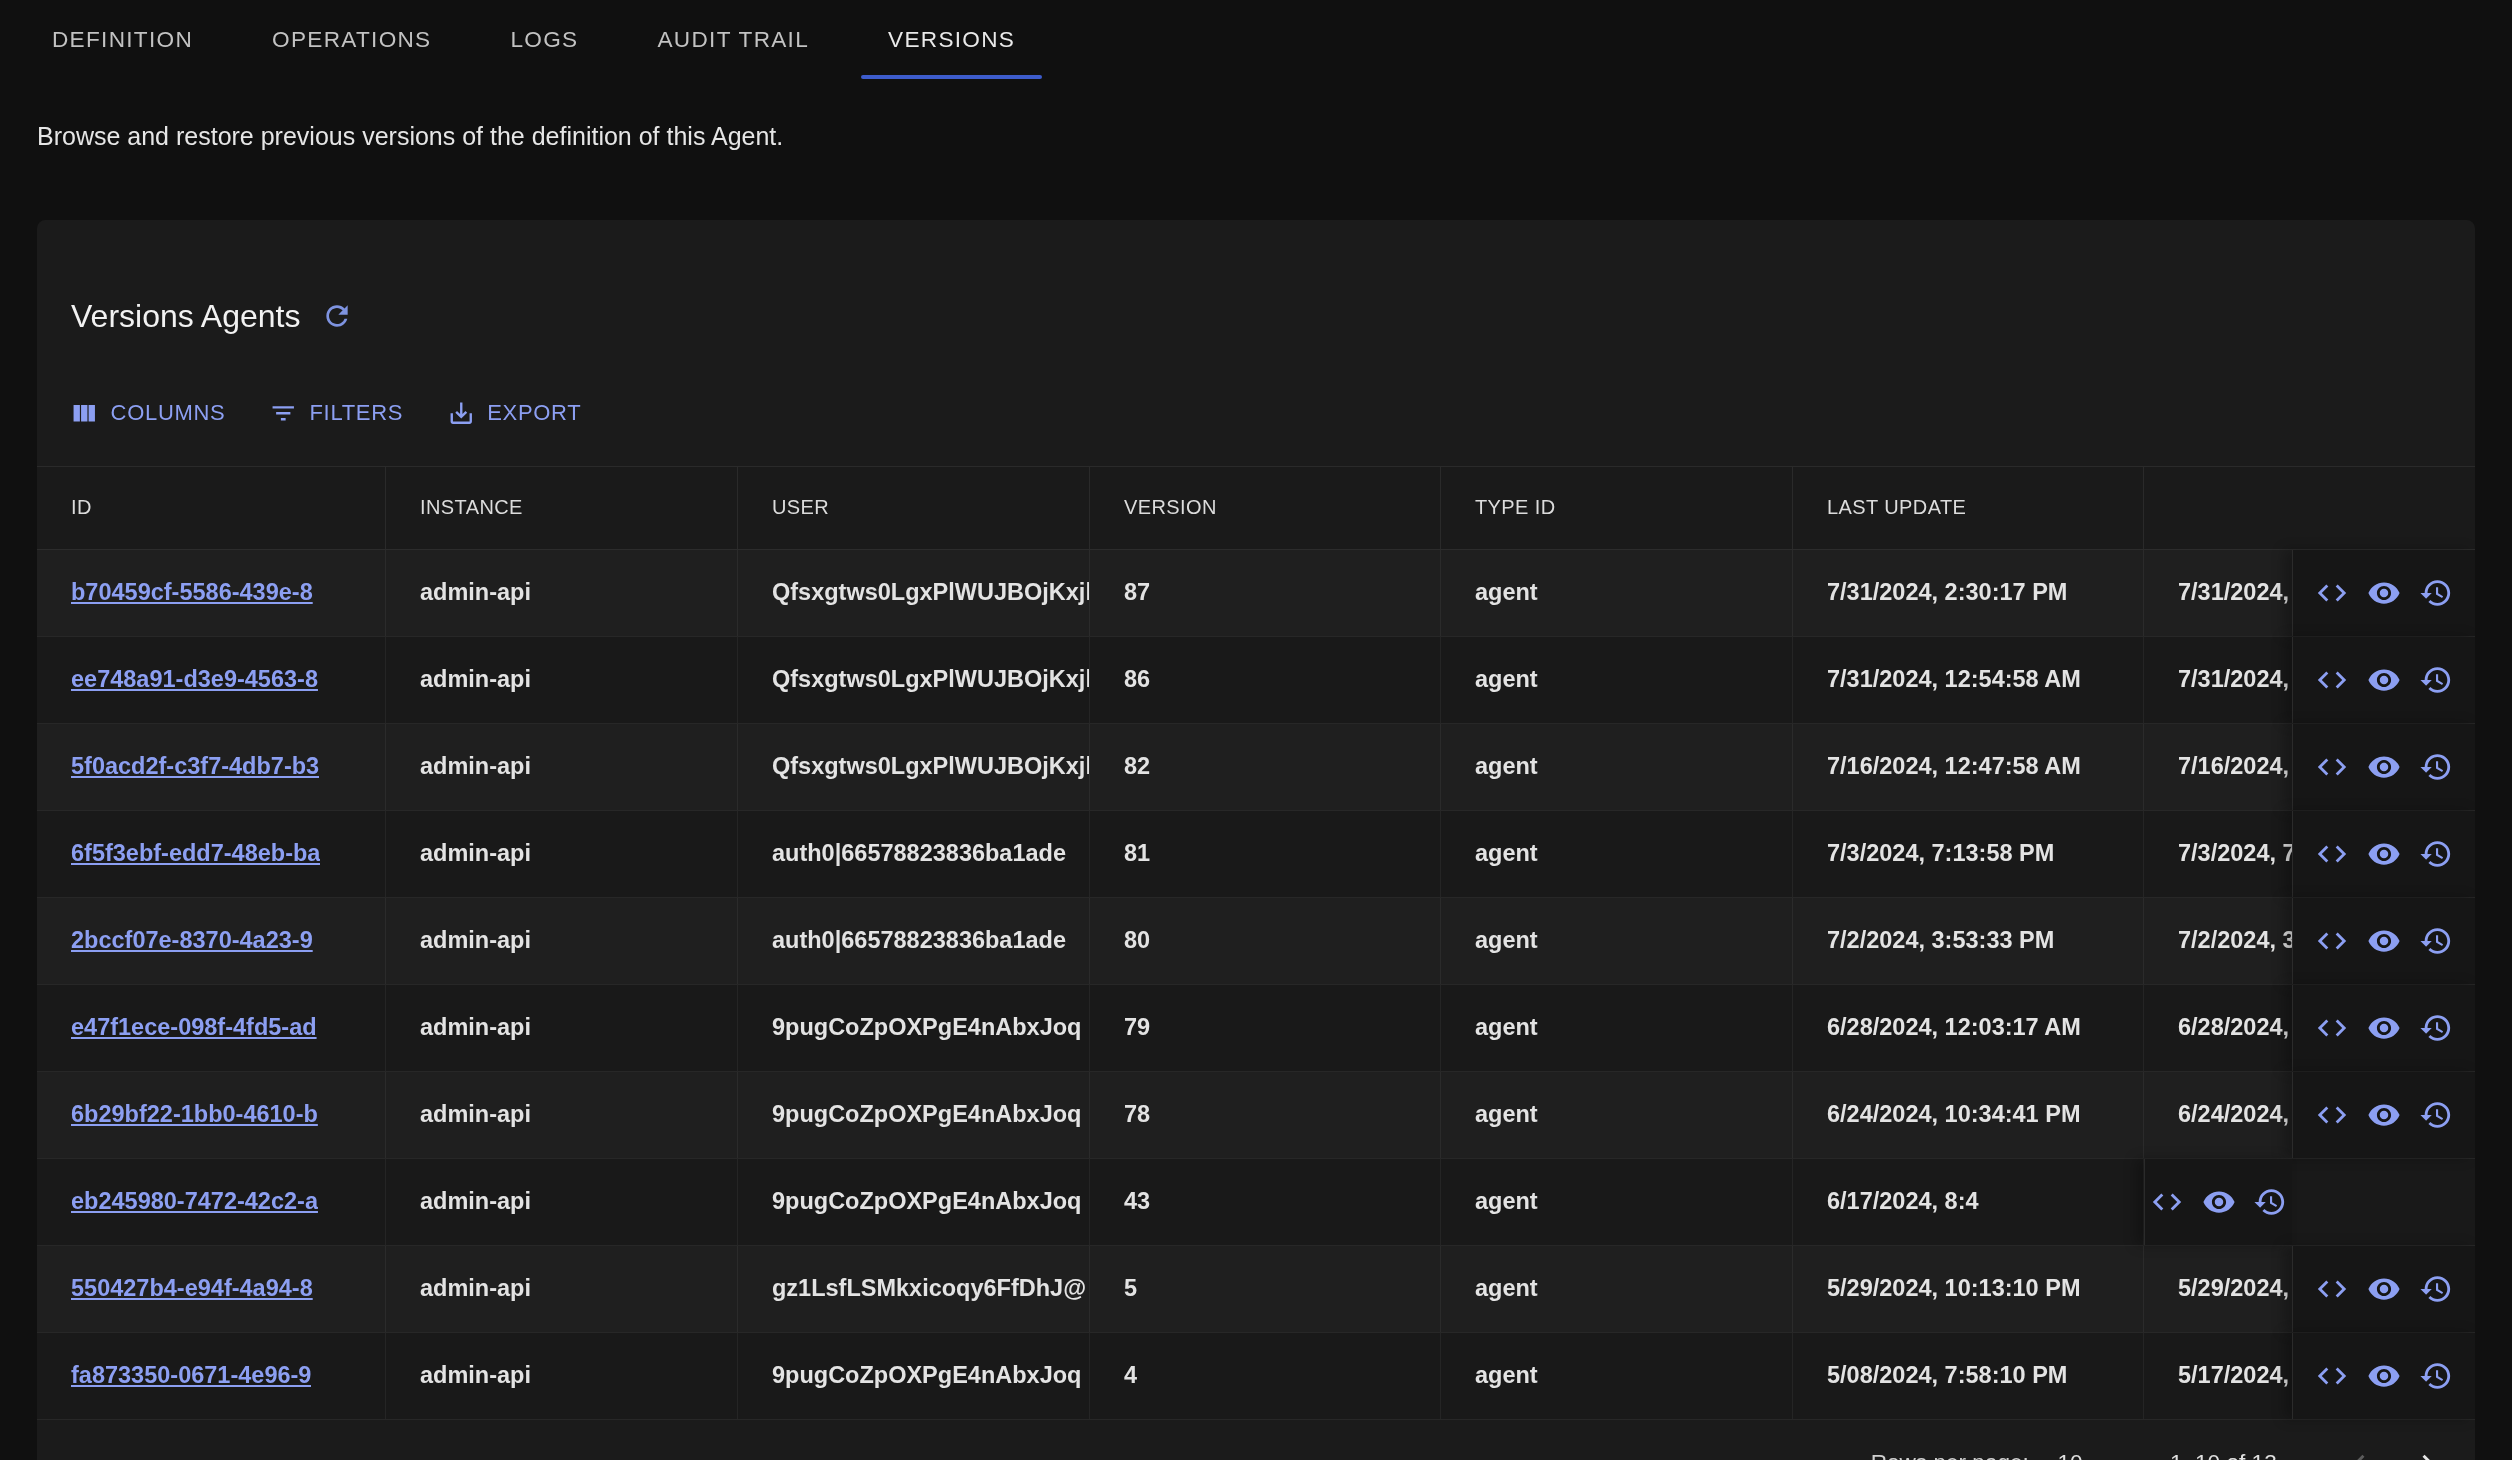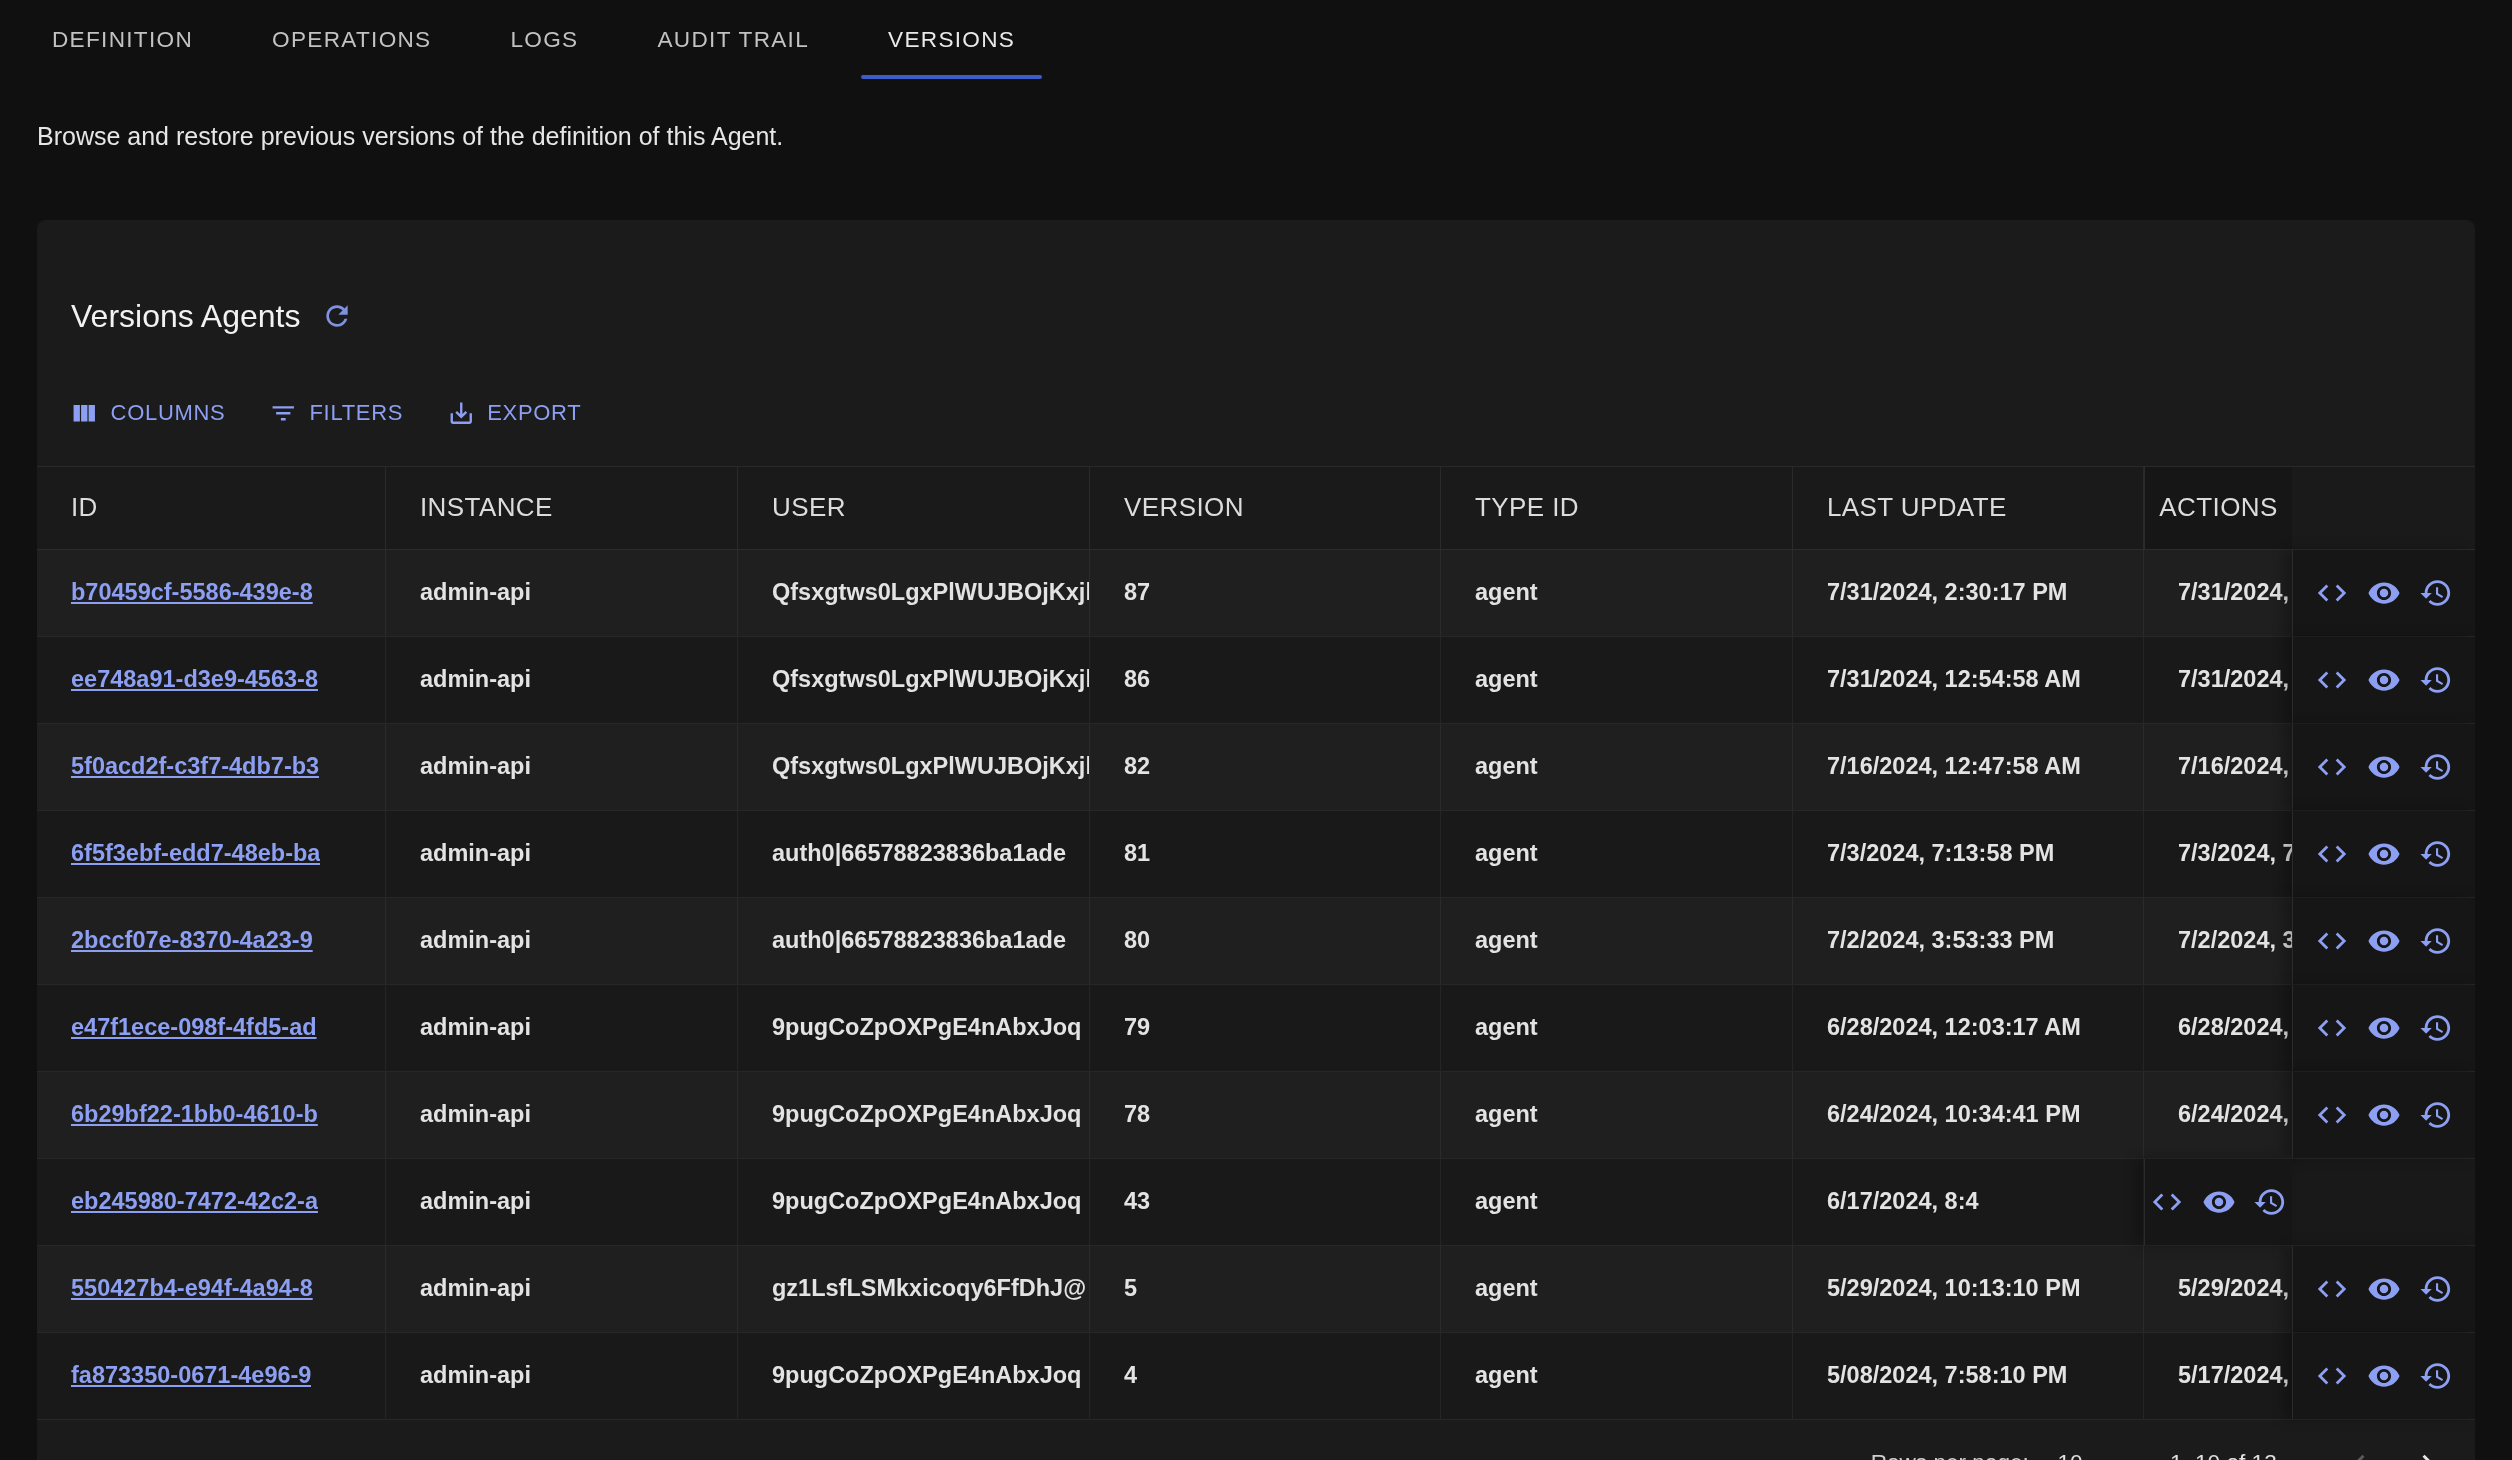--- a/index.html
+++ b/index.html
@@ -50,21 +50,21 @@
   .toolbar-btn svg{width:28.5px;height:28.5px;fill:var(--accent);}
   
   .t-head{
     display:grid;grid-template-columns:var(--cols);
     height:84px;background:#1a1a1a;
     border-top:0.8px solid #2a2a2a;border-bottom:0.8px solid #2c2c2c;
   }
   .th{
     display:flex;align-items:center;
     padding:0 17px 0 34px;
-    font-size:26px;font-weight:500;letter-spacing:0.4px;color:#dcdcdc;
+    font-size:20px;font-weight:500;letter-spacing:0.4px;color:#dcdcdc;
     white-space:nowrap;overflow:hidden;
     border-right:0.8px solid rgba(255,255,255,0.07);
     cursor:pointer;
   }
   .th:nth-child(7){border-right:none;}
   .th-actions{
     background:#161616;border-left:0.8px solid rgba(255,255,255,0.09);
     justify-content:center;padding:0;cursor:default;
   }
   .t-row{display:grid;grid-template-columns:var(--cols);height:87px;border-bottom:0.8px solid #272727;font-weight:bold;}
@@ -180,21 +180,20 @@
     </button>
   </div>
 
   <div class="t-head">
     <div class="th">ID</div>
     <div class="th">INSTANCE</div>
     <div class="th">USER</div>
     <div class="th">VERSION</div>
     <div class="th">TYPE ID</div>
     <div class="th">LAST UPDATE</div>
-    <div class="th th-actions">ACTIONS</div>
   </div>
 
   <div>
       <div class="t-row odd">
       <div class="td">
         <span class="id-link">b70459cf-5586-439e-8</span>
       </div>
       <div class="td">admin-api</div>
       <div class="td">Qfsxgtws0LgxPlWUJBOjKxjl</div>
       <div class="td">87</div>

